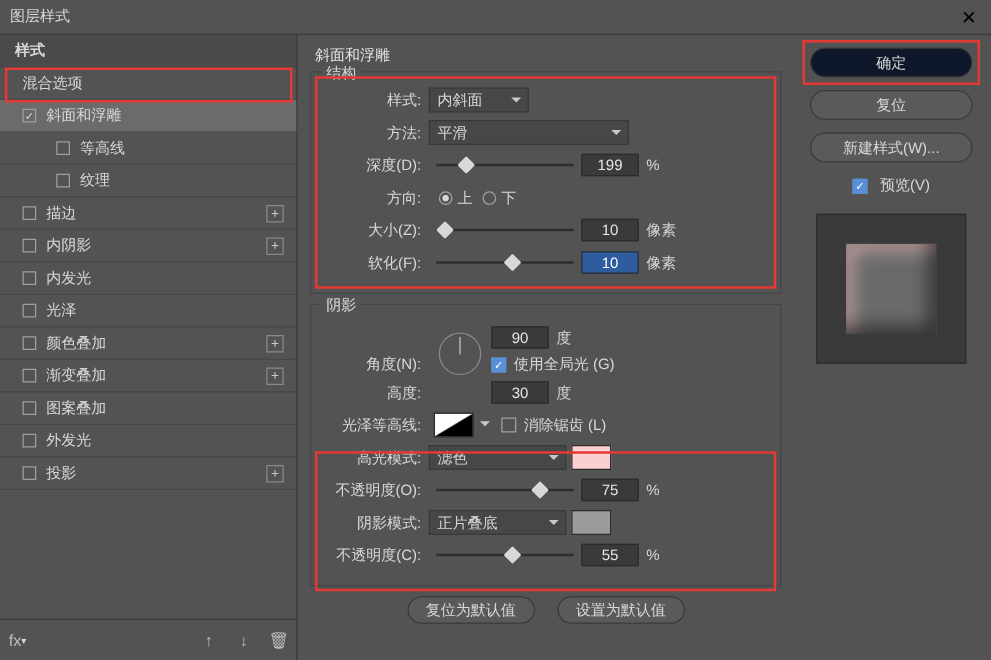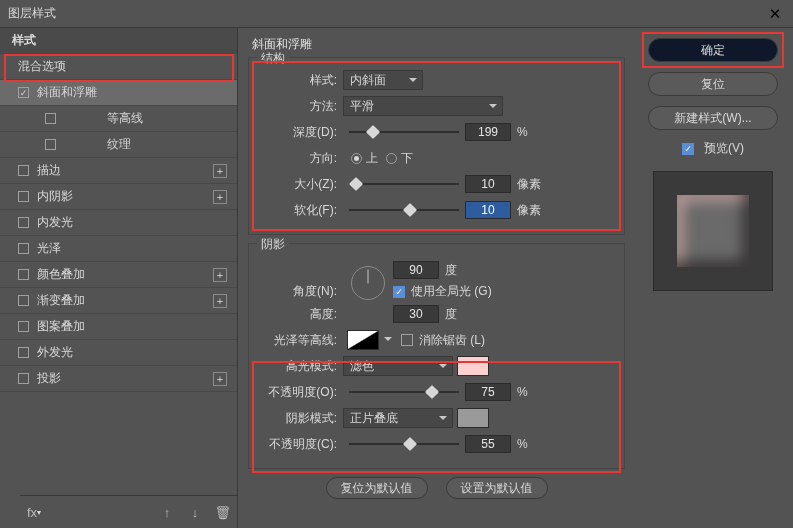--- a/index.html
+++ b/index.html
@@ -10,23 +10,23 @@
   .titlebar .close{width:20px;height:20px;display:flex;align-items:center;justify-content:center;color:#000;font-size:15px;cursor:pointer;}
   .body{display:flex;height:500px;}
   .left{width:238px;border-right:1px solid #383838;display:flex;flex-direction:column;}
   .styles-list{flex:1;}
   .row{height:26px;display:flex;align-items:center;padding:0 8px 0 18px;border-bottom:1px solid #474747;position:relative;}
   .row.head{background:#4a4a4a;font-weight:bold;padding-left:12px;}
   .row .chk{width:11px;height:11px;border:1px solid #a0a0a0;margin-right:8px;display:flex;align-items:center;justify-content:center;font-size:9px;color:#d8d8d8;}
   .row .chk.on::after{content:"✓";}
   .row .plus{position:absolute;right:10px;width:14px;height:14px;border:1px solid #8a8a8a;display:flex;align-items:center;justify-content:center;font-size:11px;color:#c8c8c8;}
   .row.sel{background:#6b6b6b;}
-  .row.indent{padding-left:45px;gap:43px;}
+  .row.indent{padding-left:45px;}
   .hl-red{position:absolute;border:2px solid #e53935;pointer-events:none;}
-  .left-footer{height:26px;border-top:1px solid #383838;display:flex;align-items:center;padding:16px 6px;gap:12px;justify-content:flex-start;margin-left:20px;}
+  .left-footer{height:26px;border-top:1px solid #383838;display:flex;align-items:center;padding:16px 6px;gap:12px;justify-content:flex-start;}
   .left-footer .sp{flex:1;}
   .ico{width:16px;height:16px;display:flex;align-items:center;justify-content:center;color:#bdbdbd;font-size:13px;}
 
   .middle{flex:1;padding:8px 10px 6px 10px;overflow:hidden;position:relative;}
   .section-title{margin:0 0 4px 4px;color:#e5e5e5;}
   .group{border:1px solid #454545;padding:8px 10px 10px 10px;margin-bottom:8px;position:relative;}
   .group-label{position:absolute;top:-8px;left:8px;background:#535353;padding:0 4px;color:#d8d8d8;text-align:right;}
   .field{display:flex;align-items:center;height:24px;margin:2px 0;}
   .field .lab{width:78px;text-align:right;margin-right:6px;color:#d8d8d8;}
   .select{height:20px;background:#474747;border:1px solid #383838;color:#d8d8d8;padding:0 18px 0 6px;position:relative;display:flex;align-items:center;min-width:60px;}

